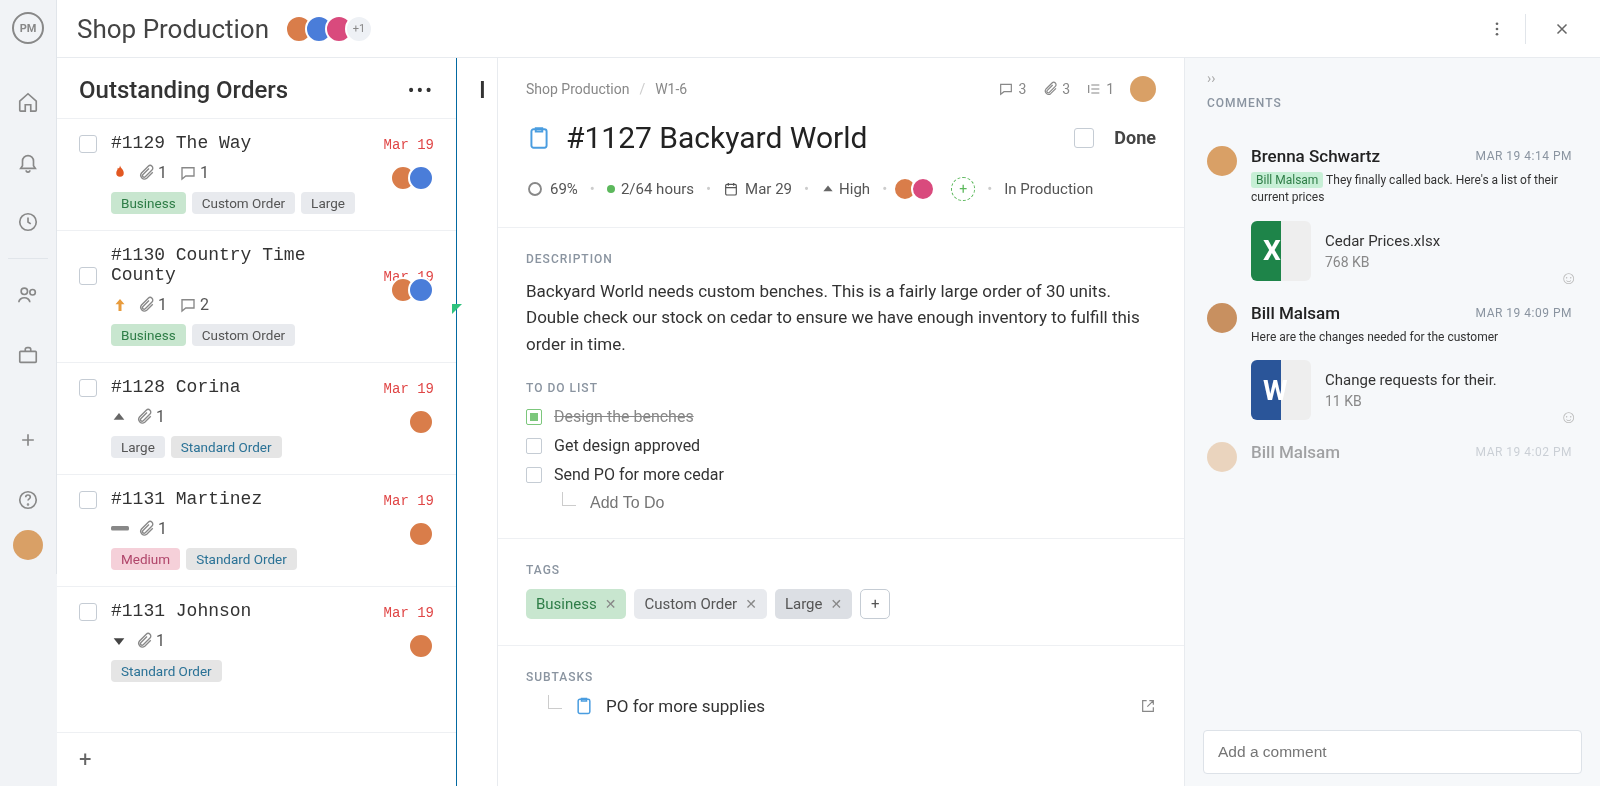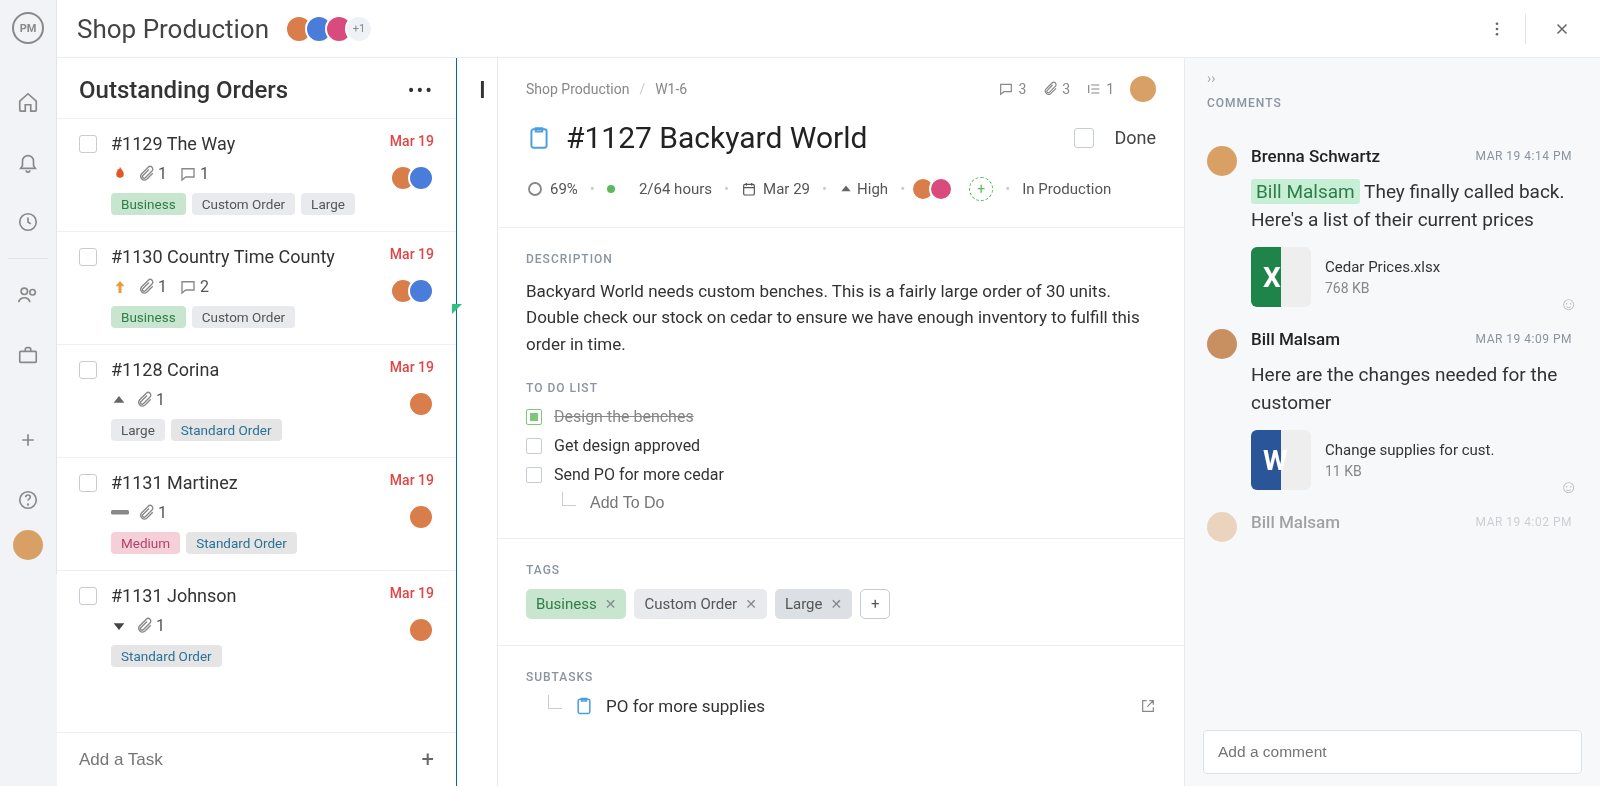--- a/index.html
+++ b/index.html
@@ -24,21 +24,21 @@
 .header-top .iconbtn { width:36px; height:36px; display:flex; align-items:center; justify-content:center; color:#666; cursor:pointer; margin-left:8px; }
 .header-top .vdiv { width:1px; height:30px; background:#e1e5ea; margin:0 10px; }
 
 
 .board { position:absolute; top:58px; left:57px; width:400px; bottom:0; background:#fff; border-right:1px solid #0369a1; display:flex; flex-direction:column; }
 .board .head { display:flex; align-items:center; padding:18px 22px 14px; }
 .board .head h2 { font-size:24px; font-weight:500; color:#333; flex:1; }
 .board .head .dots { font-size:20px; letter-spacing:2px; color:#333; cursor:pointer; }
 .board .list { flex:1; overflow-y:auto; }
 .card { border-top:1px solid #eef0f3; padding:14px 22px 16px; position:relative; }
-.card .row1 { display:flex; align-items:flex-start; }
+.card .row1 { display:flex; align-items:flex-end;font-family:Liberation Mono, monospace; }
 .card .chk { width:18px; height:18px; border:1.5px solid #c5ccd4; border-radius:3px; margin-right:14px; margin-top:2px; flex-shrink:0; }
 .card .title { font-size:18px; color:#333; flex:1; }
 .card .date { font-size:14px; color:#e04646; font-weight:500; margin-left:8px; }
 .card .row2 { display:flex; align-items:center; margin-top:10px; margin-left:32px; }
 .card .prio { margin-right:8px; display:flex; align-items:center; }
 .card .clip { color:#888; margin-right:3px; display:flex; align-items:center; }
 .card .num { color:#555; font-size:16px; margin-right:12px; }
 .card .comment-ic { color:#888; margin-right:3px; }
 .card .avatars { position:absolute; right:22px; top:46px; display:flex; }
 .card .avatars .av { width:26px; height:26px; border-radius:50%; margin-left:-8px; border:2px solid #fff; }
@@ -61,25 +61,25 @@
 .detail { position:absolute; top:58px; left:497px; width:688px; bottom:0; background:#fff; border-left:1px solid #e8ebef; border-right:1px solid #e8ebef; overflow-y:auto; }
 .detail .hdr { padding:18px 28px 0; }
 .detail .breadcrumb { color:#888; font-size:14px; display:flex; align-items:center; gap:10px; }
 .detail .breadcrumb .sep { color:#ccc; }
 .detail .bc-right { display:flex; align-items:center; gap:6px; margin-left:auto; color:#888; font-size:14px; }
 .detail .bc-right .grp { display:flex; align-items:center; gap:4px; margin-left:10px; }
 .detail .titlerow { display:flex; align-items:center; margin-top:18px; gap:14px; }
 .detail .titlerow .taskicon { width:26px; height:26px; color:#4a9de0; }
 .detail .titlerow h1 { font-size:30px; font-weight:400; color:#222; flex:1; }
 .detail .titlerow .donechk { width:20px; height:20px; border:1.5px solid #c5ccd4; border-radius:3px; margin-right:6px; }
-.detail .titlerow .donelbl { font-size:18px; color:#444; }
+.detail .titlerow .donelbl { font-size:18px; color:#444;font-weight:bold; }
 .detail .metarow { display:flex; align-items:center; gap:12px; margin-top:22px; font-size:15px; color:#555; flex-wrap:wrap; }
 .detail .metarow .dot { color:#ccc; }
 .detail .metarow .pct { display:flex; align-items:center; gap:6px; }
-.detail .metarow .effort { display:flex; align-items:center; gap:24px; }
+.detail .metarow .effort { display:flex; align-items:center; gap:6px; }
 .detail .metarow .effort .d { width:8px; height:8px; background:#5cb85c; border-radius:50%; }
 .detail .metarow .due { display:flex; align-items:center; gap:6px; }
 .detail .metarow .pri { display:flex; align-items:center; gap:4px; }
 .detail .metarow .avs { display:flex; }
 .detail .metarow .avs .av { width:24px; height:24px; border-radius:50%; border:2px solid #fff; margin-left:-6px; }
 .detail .metarow .addav { width:24px; height:24px; border:1.5px dashed #5cb85c; color:#5cb85c; border-radius:50%; display:flex; align-items:center; justify-content:center; font-size:14px; margin-left:4px; cursor:pointer; }
 .detail .sect { padding:24px 28px 0; }
 .detail .sect-label { font-size:12px; letter-spacing:1px; color:#8a94a0; font-weight:500; margin-bottom:12px; }
 .detail .hr { height:1px; background:#eef0f3; margin:26px 0 0; }
 .detail .desc-text { font-size:17px; color:#333; line-height:1.55; }
@@ -110,21 +110,21 @@
 .comments .chead { padding:12px 28px 8px 22px; }
 .comments .collapse { color:#aaa; font-size:14px; cursor:pointer; }
 .comments .clabel { font-size:12px; letter-spacing:1px; color:#8a94a0; font-weight:500; margin-top:10px; }
 .comments .list { flex:1; overflow-y:auto; padding:6px 28px 12px 22px; }
 .comment { display:flex; gap:14px; margin-top:22px; position:relative; }
 .comment .cav { width:30px; height:30px; border-radius:50%; flex-shrink:0; }
 .comment .body { flex:1; }
 .comment .meta { display:flex; align-items:center; justify-content:space-between; }
 .comment .author { font-size:17px; font-weight:500; color:#222; }
 .comment .time { font-size:12px; color:#8a94a0; letter-spacing:0.5px; }
-.comment .text { font-size:19px; color:#333; margin-top:12px; line-height:1.45; }
+.comment .text { font-size:12px; color:#333; margin-top:6px; line-height:1.45; }
 .comment .mention { background:#c7efd6; color:#2e7d47; padding:1px 5px; border-radius:3px; }
 .comment .attach { display:flex; align-items:center; gap:14px; margin-top:14px; }
 .comment .fileicon { width:60px; height:60px; border-radius:6px; display:flex; align-items:center; justify-content:center; font-size:28px; font-weight:bold; color:#fff; position:relative; }
 .comment .fileicon.xls { background:linear-gradient(to right,#1e8449 50%,#eee 50%); }
 .comment .fileicon.doc { background:linear-gradient(to right,#2a5599 50%,#eee 50%); }
 .comment .fileicon .letter { position:absolute; left:12px; }
 .comment .finfo .fname { font-size:15px; color:#333; }
 .comment .finfo .fsize { font-size:14px; color:#888; margin-top:4px; }
 .comment .react { position:absolute; right:-6px; bottom:-8px; color:#bbb; font-size:18px; cursor:pointer; }
 .comments .addcomment { padding:12px 18px; }
@@ -371,21 +371,20 @@
       </div>
       <div class="avatars">
             <div class="av a1"></div>
           </div>
       <div class="tags">
             <span class="tag standard">Standard Order</span>
           </div>
     </div>
       </div>
     <div class="footer">
-      <input placeholder="Add a Task" style="">
       <div class="plus">+</div>
     </div>
   </div>
 
   <div class="tri-green"></div>
 
   <div class="col2">
     <div class="t">I</div>
   </div>
 
@@ -565,21 +564,21 @@
               <span class="author">Bill Malsam</span>
               <span class="time">MAR 19 4:09 PM</span>
             </div>
         <div class="text">Here are the changes needed for the customer</div>
 
     <div class="attach">
       <div class="fileicon doc">
                 <span class="letter">W</span>
               </div>
       <div class="finfo">
-                <div class="fname">Change supplies for cust.</div>
+                <div class="fname">Change requests for their.</div>
                 <div class="fsize">11 KB</div>
               </div>
     </div>
       </div>
       <div class="react">☺</div>
     </div>
     <div class="comment" style="opacity:0.4;">
       <div class="cav a4" style="background:#d9a066;"></div>
       <div class="body">
             <div class="meta">

